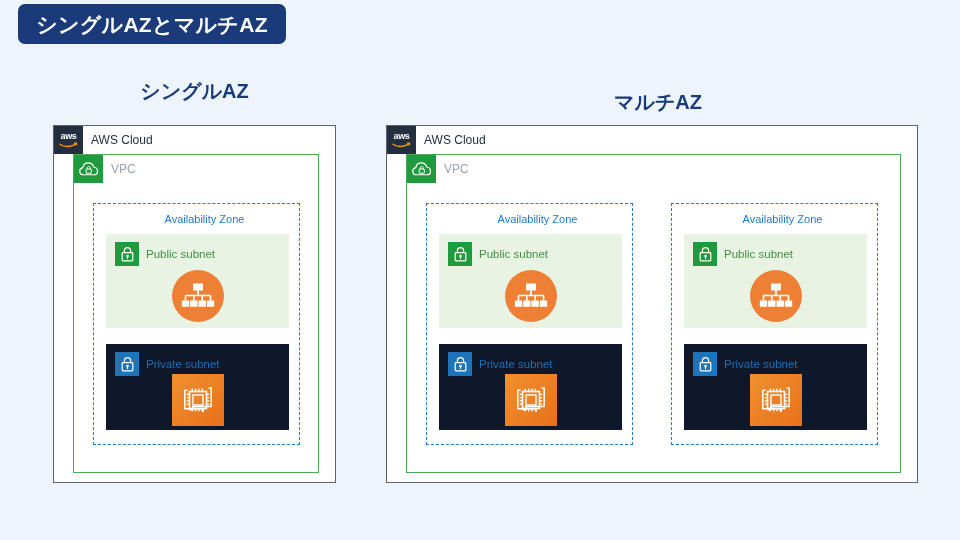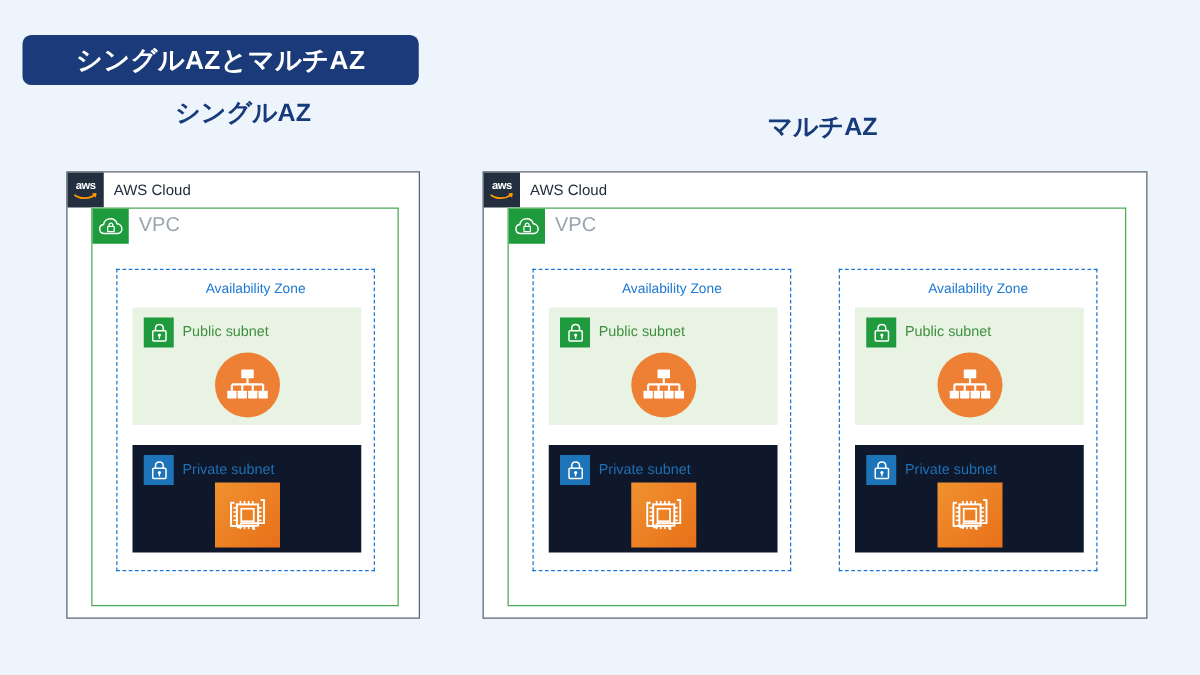--- a/index.html
+++ b/index.html
@@ -12,22 +12,22 @@
     background: #eef4fc;
     font-family: "Liberation Sans", "DejaVu Sans", sans-serif;
     overflow: hidden;
     position: relative;
   }
 
   
   .title-badge {
     position: absolute;
     left: 18px;
-    top: 28px;
-    width: 317px;
+    top: 4px;
+    width: 268px;
     height: 40px;
     background: #1b3a7a;
     border-radius: 7px;
     display: flex;
     align-items: center;
     justify-content: center;
     box-sizing: border-box;
   }
   .title-badge-text {
     color: #ffffff;
@@ -48,21 +48,20 @@
   }
   #heading-single { left: 53px; top: 81px; width: 283px; }
   #heading-multi  { left: 392px; top: 92px; width: 532px; }
 
   
   .aws-cloud {
     position: absolute;
     background: #ffffff;
     border: 1.6px solid #5b6372;
     box-sizing: border-box;
-    margin-top: 12px;
   }
   #cloud-single { left: 53px; top: 125px; width: 283px; height: 358px; }
   #cloud-multi  { left: 386px; top: 125px; width: 532px; height: 358px; }
 
   .aws-logo-box {
     position: absolute;
     left: 0;
     top: 0;
     width: 29px;
     height: 28px;
@@ -110,21 +109,21 @@
     height: 28px;
     background: #1f9a3d;
     display: flex;
     align-items: center;
     justify-content: center;
   }
   .vpc-label {
     position: absolute;
     left: 37px;
     top: 6px;
-    font-size: 16px;
+    font-size: 12px;
     color: #9aa4ae;
     line-height: 16px;
   }
 
   
   .az-box {
     position: absolute;
     border: 1.5px dashed #1f78d1;
     box-sizing: border-box;
     background: transparent;

